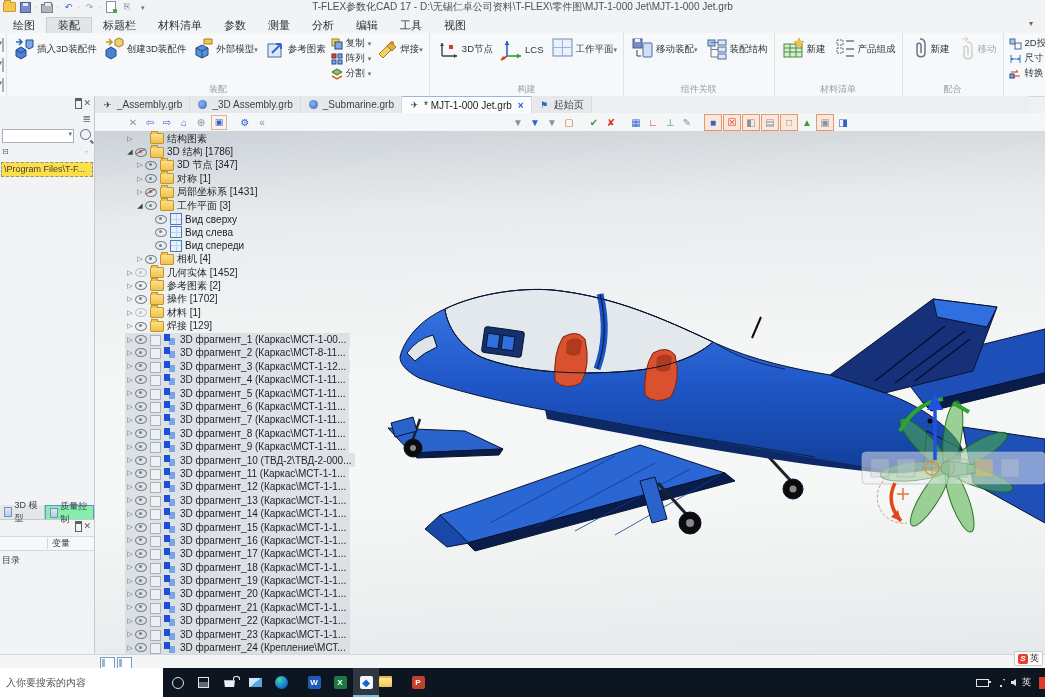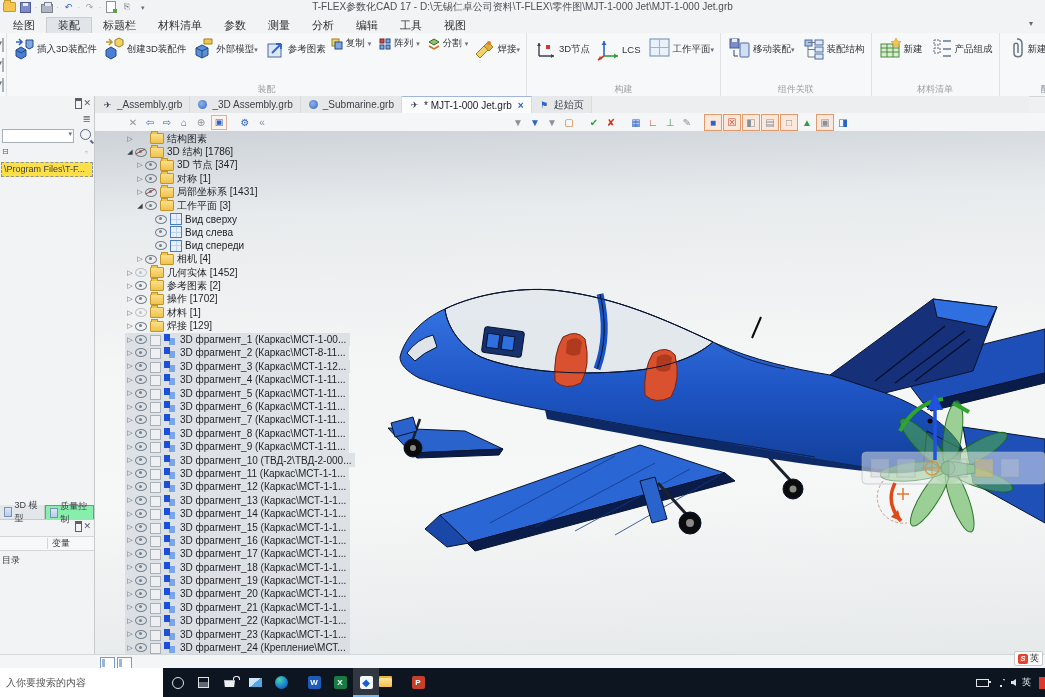--- a/index.html
+++ b/index.html
@@ -28,21 +28,21 @@
   
   .ribbon{position:absolute;top:33px;left:0;right:0;height:63px;background:#f7f8f9;border-bottom:1px solid #d4d7da;display:flex}
   .ribbon-left{width:41px;border-right:1px solid #e0e2e5;padding-top:3px}
   .rcombo{height:12px;margin:2px 2px 6px 2px;border:1px solid #a9b0b7;background:#fff;position:relative}
   .rcombo::after{content:"▾";position:absolute;right:1px;top:0;font-size:7px;color:#6a7078}
   .rgroup{position:relative;border-right:1px solid #e0e2e5;padding:2px 3px 12px 3px;display:flex;align-items:flex-start}
   .rgroup-label{position:absolute;bottom:0;left:0;right:0;text-align:center;font-size:9px;color:#9aa0a6}
   .rbig{display:flex;flex-direction:row;align-items:center;justify-content:flex-start;padding:1px 3px;min-width:32px;border-radius:2px}
   .rbig .rlabel{font-size:9.5px;color:#30343a;white-space:nowrap;margin-top:1px}
   .rbig .arr{font-size:7px;color:#6a7078;line-height:5px}
-  .rsmallcol{display:flex;flex-direction:row;justify-content:flex-start;gap:8px;padding:2px 2px}
+  .rsmallcol{display:flex;flex-direction:column;justify-content:flex-start;gap:2px;padding:2px 2px}
   .rsmall{display:flex;align-items:center;gap:3px;font-size:9.5px;color:#30343a;white-space:nowrap}
   .rsmall .arr{font-size:7px;color:#6a7078}
   [data-disabled="true"] .rlabel, .rsmall[data-disabled="true"]{color:#a6abb2}
   [data-disabled="true"] svg{opacity:.45;filter:grayscale(1)}
   
   .doctabs{position:absolute;top:96px;left:95px;right:16px;height:17px;background:#eceef0;border-bottom:1px solid #cfd3d6;display:flex;align-items:stretch}
   .dtab{display:flex;align-items:center;gap:4px;padding:0 7px;font-size:10px;color:#3a3f45;border-right:1px solid #d8dbde;background:#e6e8ea;white-space:nowrap}
   .dtab[data-active="true"]{background:#fbfcfd;color:#1a1d20;border-top:1px solid #9fb6d8}
   .dtab .dtclose{display:none;color:#2e64c8;font-size:10px;font-weight:bold;margin-left:2px}
   .dtab[data-closable="true"] .dtclose{display:inline}

